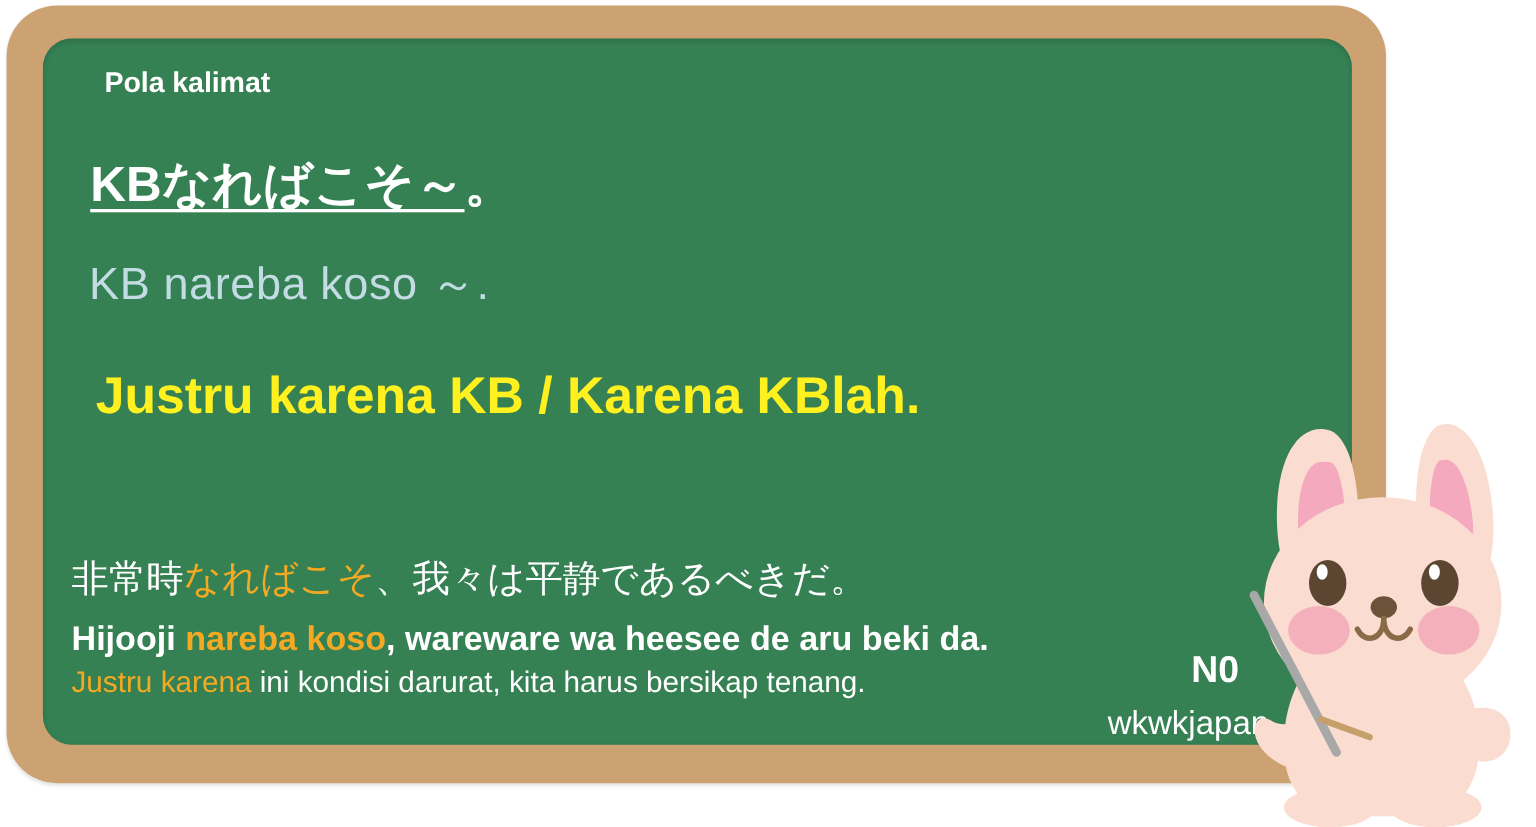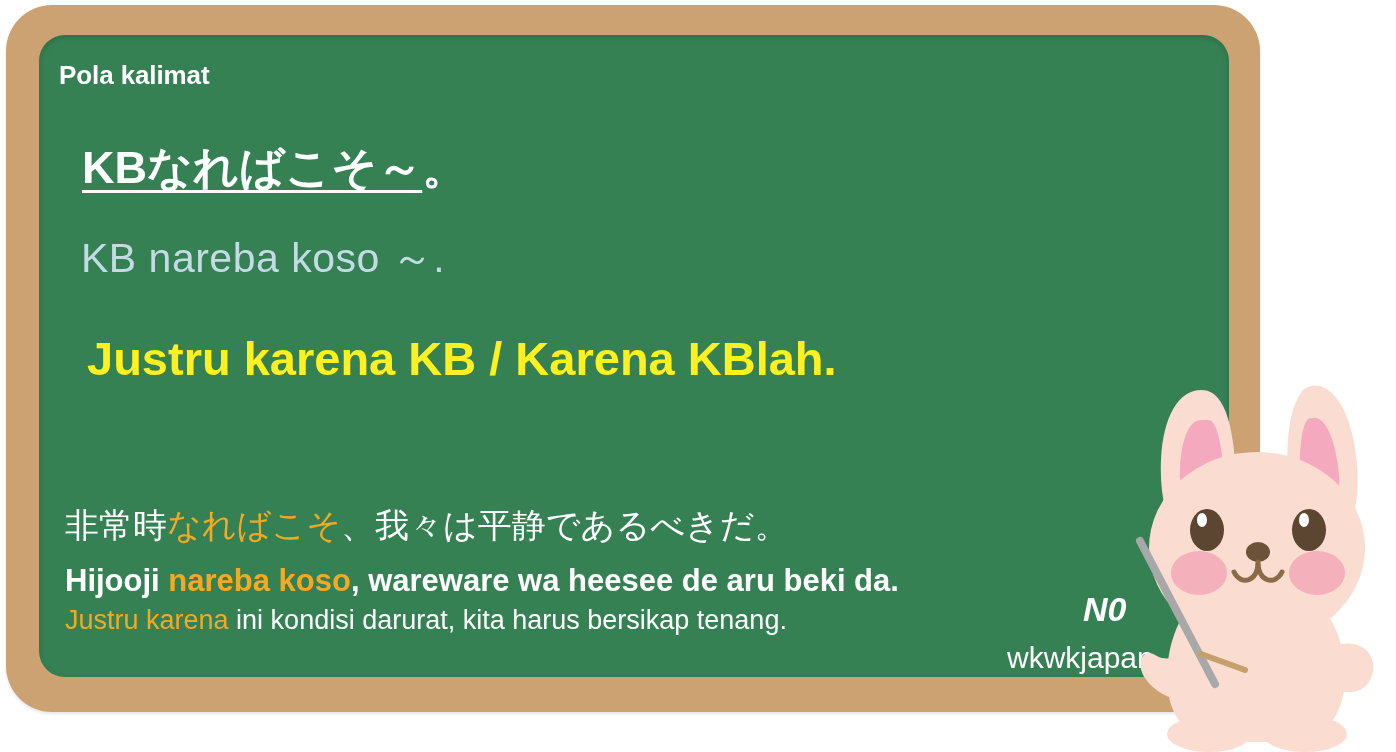--- a/index.html
+++ b/index.html
@@ -39,20 +39,21 @@
   }
 
   
   .lbl-section {
     position: absolute;
     color: #ffffff;
     font-weight: bold;
     font-size: 26px;
     letter-spacing: -0.1px;
     white-space: nowrap;
+    margin-left: 36px;
   }
   #label-pola  { left: 20px; top: 25px; }
   #label-contoh{ left: 20px; top: 413px; }
 
   .pattern-jp {
     position: absolute;
     left: 43px;
     top: 103px;
     color: #ffffff;
     font-weight: bold;
@@ -117,21 +118,20 @@
 
   
   .level-badge {
     position: absolute;
     left: 1044px;
     top: 555px;
     color: #ffffff;
     font-weight: bold;
     font-size: 34px;
     white-space: nowrap;
-    font-style: italic;
   }
   .brand-mark {
     position: absolute;
     left: 968px;
     top: 606px;
     color: #ffffff;
     font-size: 30px;
     white-space: nowrap;
   }
 

